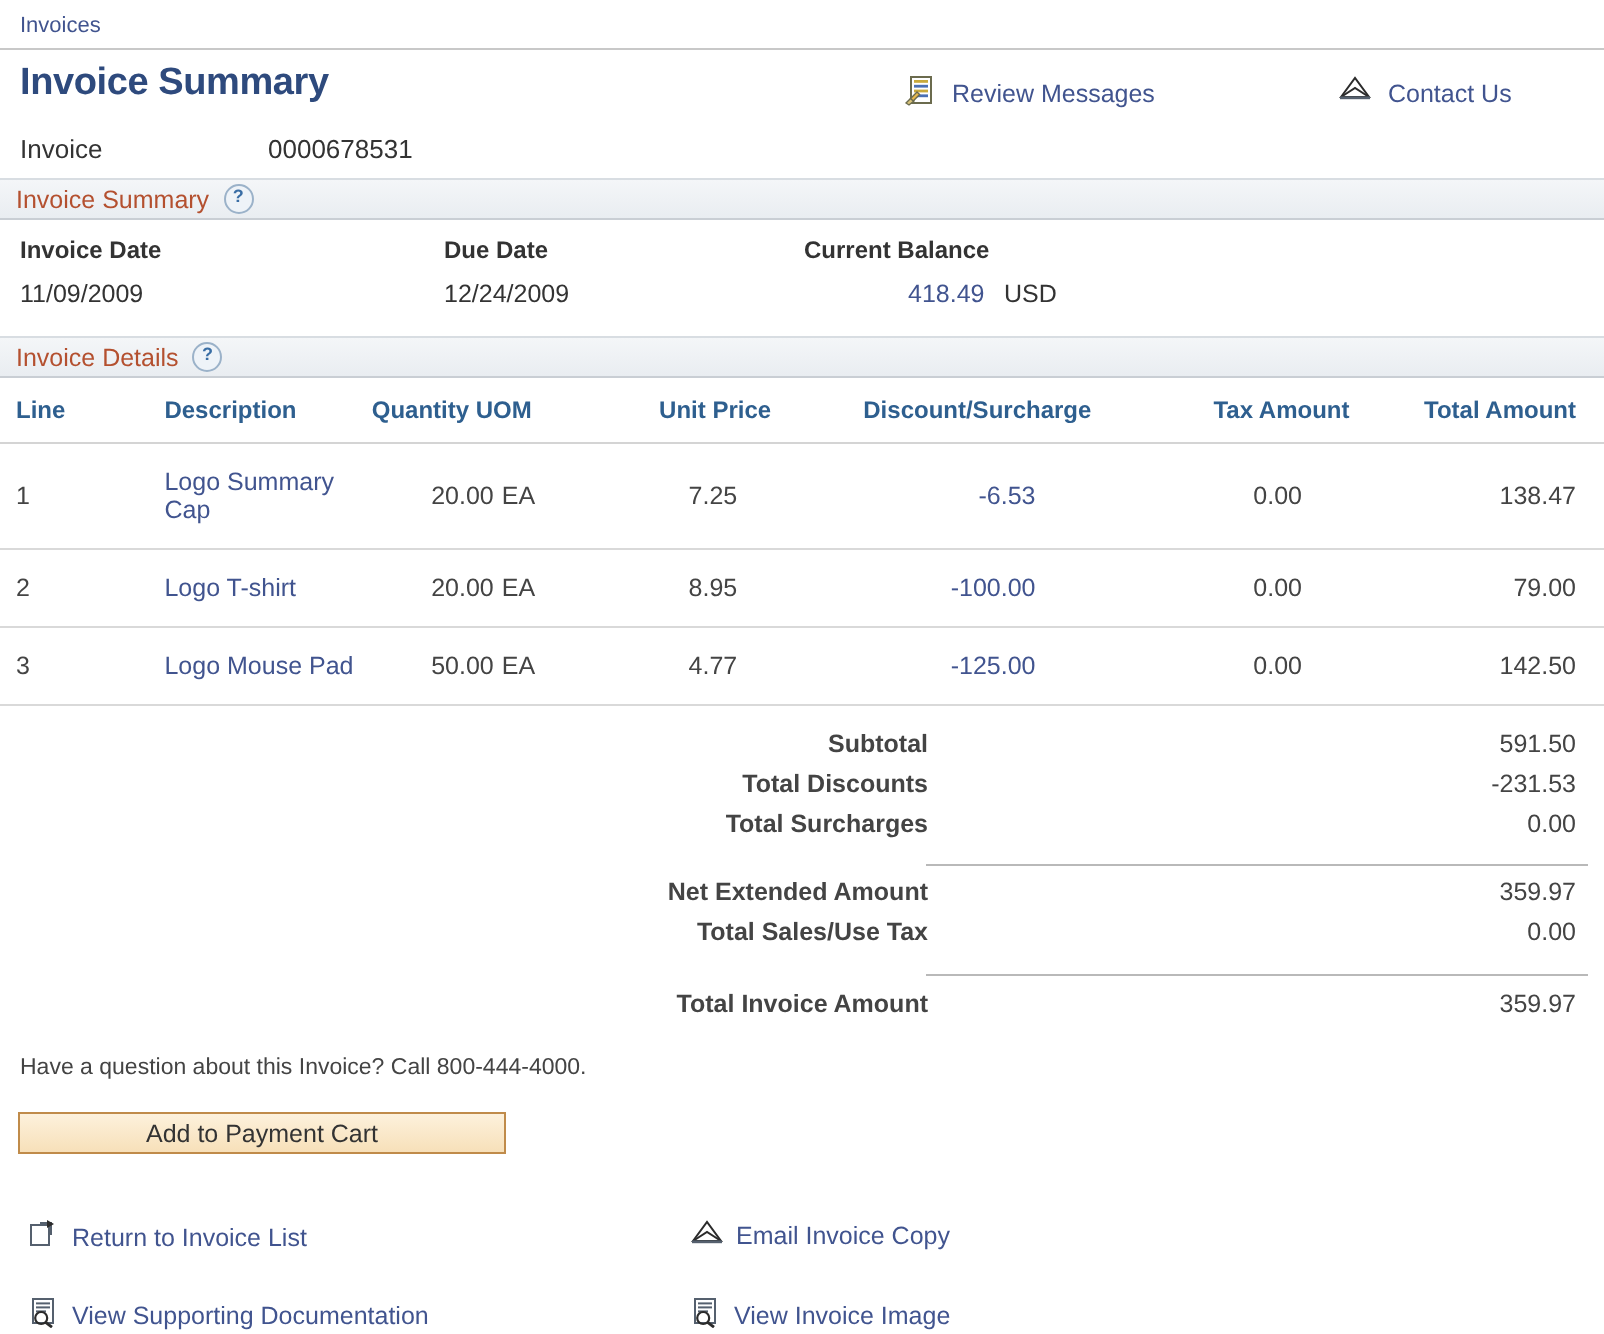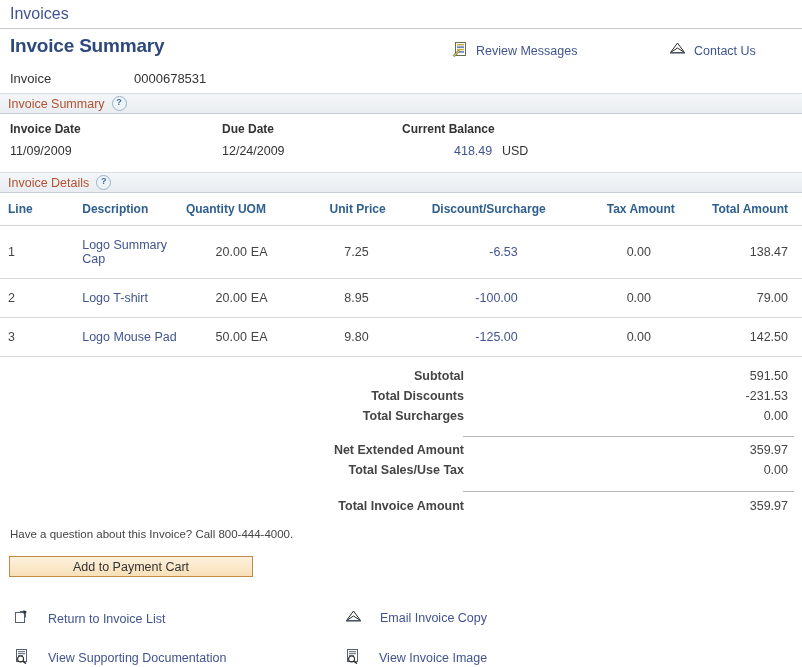--- a/index.html
+++ b/index.html
@@ -17,21 +17,21 @@
     overflow: hidden;
   }
 
   
   .breadcrumb-bar {
     padding: 5px 0 5px 10px;
     border-bottom: 1px solid #c8c8c8;
   }
   .breadcrumb-link {
     color: #41548f;
-    font-size: 16px;
+    font-size: 11px;
     text-decoration: none;
     cursor: pointer;
   }
 
   
   .page-head {
     position: relative;
     height: 30px;
     margin-top: 6px;
   }
@@ -228,21 +228,21 @@
     background: linear-gradient(to bottom, #fdf1dc 0%, #f7e0b9 100%);
     border: 1px solid #c08b4a;
     cursor: pointer;
     font-family: "Liberation Sans", sans-serif;
     padding: 0;
   }
   .foot-link {
     position: absolute;
     display: flex;
     align-items: center;
-    gap: 18px;
+    gap: 6px;
     color: #41548f;
     font-size: 12.5px;
     text-decoration: none;
     cursor: pointer;
   }
   .fl-return  { left: 14px;  top: 609px; }
   .fl-email   { left: 345px; top: 609px; }
   .fl-support { left: 14px;  top: 648px; }
   .fl-image   { left: 345px; top: 648px; }
 
@@ -350,21 +350,21 @@
       </td>
       <td class="col-tax">0.00</td>
       <td class="col-total">79.00</td>
     </tr>
     <tr>
       <td class="col-line">3</td>
       <td class="col-desc">
         <a class="cell-link" href="#">Logo Mouse Pad</a>
       </td>
       <td class="col-qty"><span>50.00</span><span class="qty-uom">EA</span></td>
-      <td class="col-price">9.80</td>
+      <td class="col-price">4.77</td>
       <td class="col-disc">
         <a class="cell-link" href="#">-125.00</a>
       </td>
       <td class="col-tax">0.00</td>
       <td class="col-total">142.50</td>
     </tr>
   </tbody>
 </table>
 
 <div class="totals">

